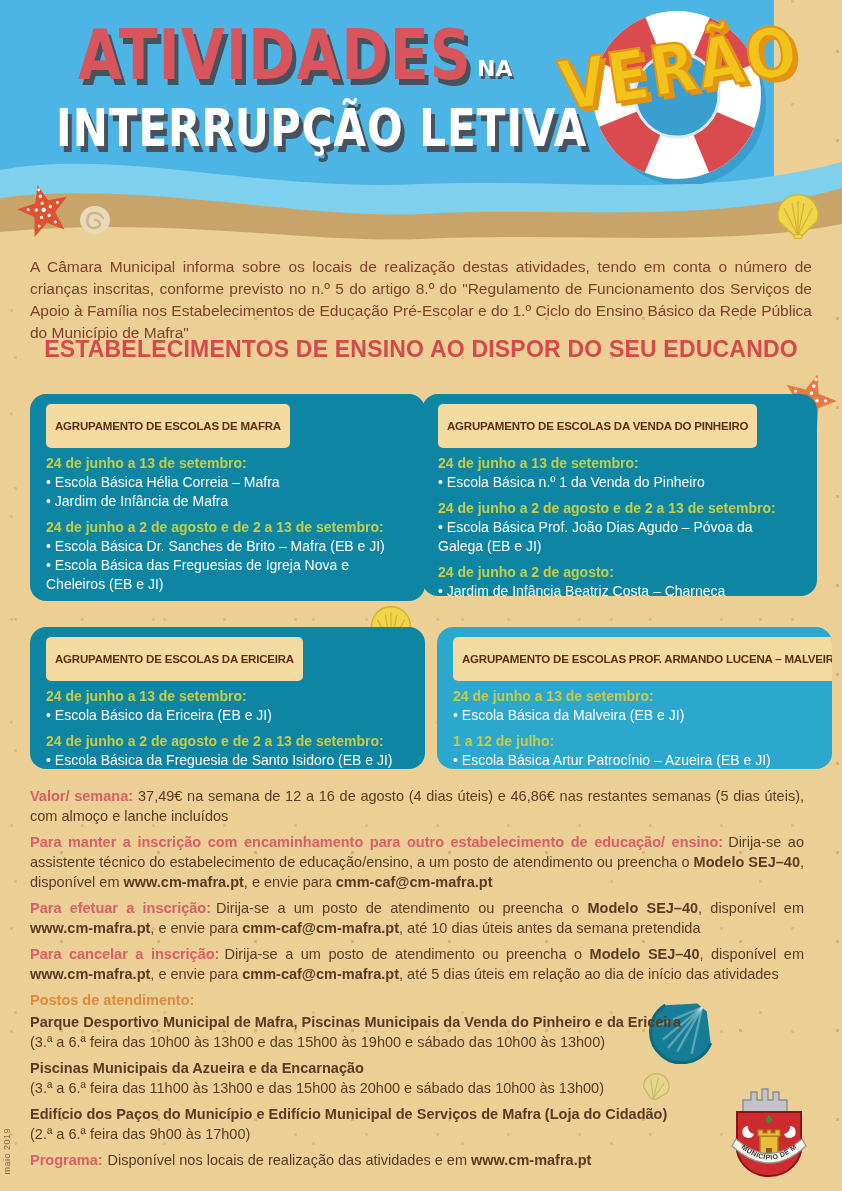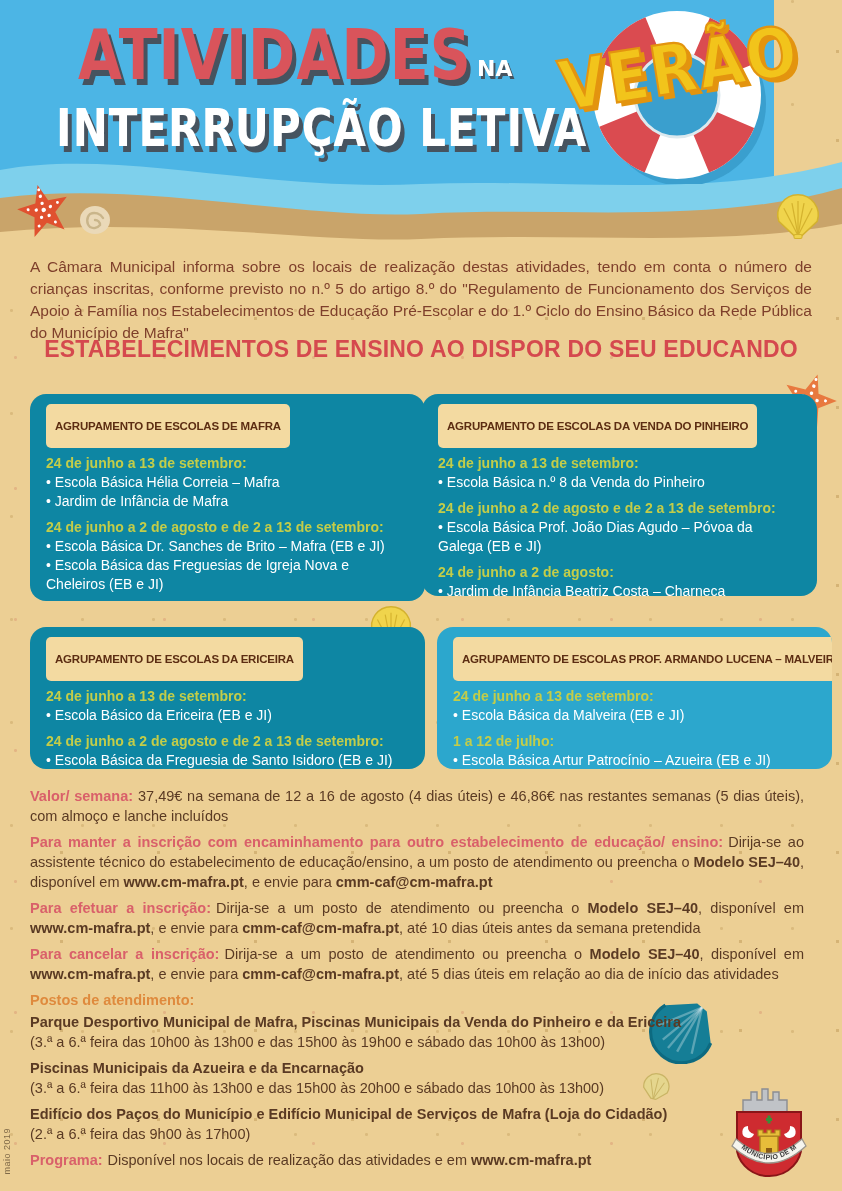--- a/index.html
+++ b/index.html
@@ -197,21 +197,21 @@
           <div class="g-item">• Escola Básica de São Miguel de Alcainça (EB e JI)</div>
         </div>
       </div>
   </section>
 
   <section class="box box2">
     <div class="pill">AGRUPAMENTO DE ESCOLAS DA VENDA DO PINHEIRO</div>
     <div>
         <div class="g-sec">
           <div class="g-period">24 de junho a 13 de setembro:</div>
-          <div class="g-item">• Escola Básica n.º 8 da Venda do Pinheiro</div>
+          <div class="g-item">• Escola Básica n.º 1 da Venda do Pinheiro</div>
         </div>
         <div class="g-sec">
           <div class="g-period">24 de junho a 2 de agosto e de 2 a 13 de setembro:</div>
           <div class="g-item">• Escola Básica Prof. João Dias Agudo – Póvoa da Galega (EB e JI)</div>
         </div>
         <div class="g-sec">
           <div class="g-period">24 de junho a 2 de agosto:</div>
           <div class="g-item">• Jardim de Infância Beatriz Costa – Charneca</div>
         </div>
       </div>

